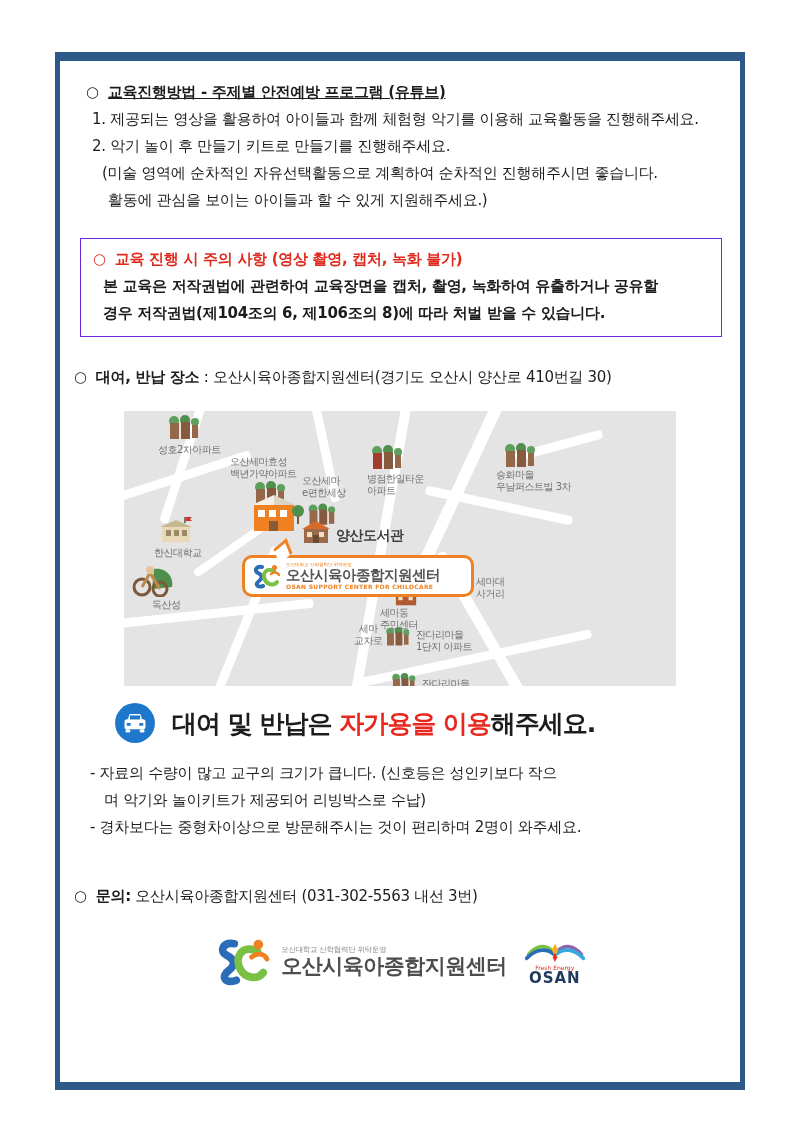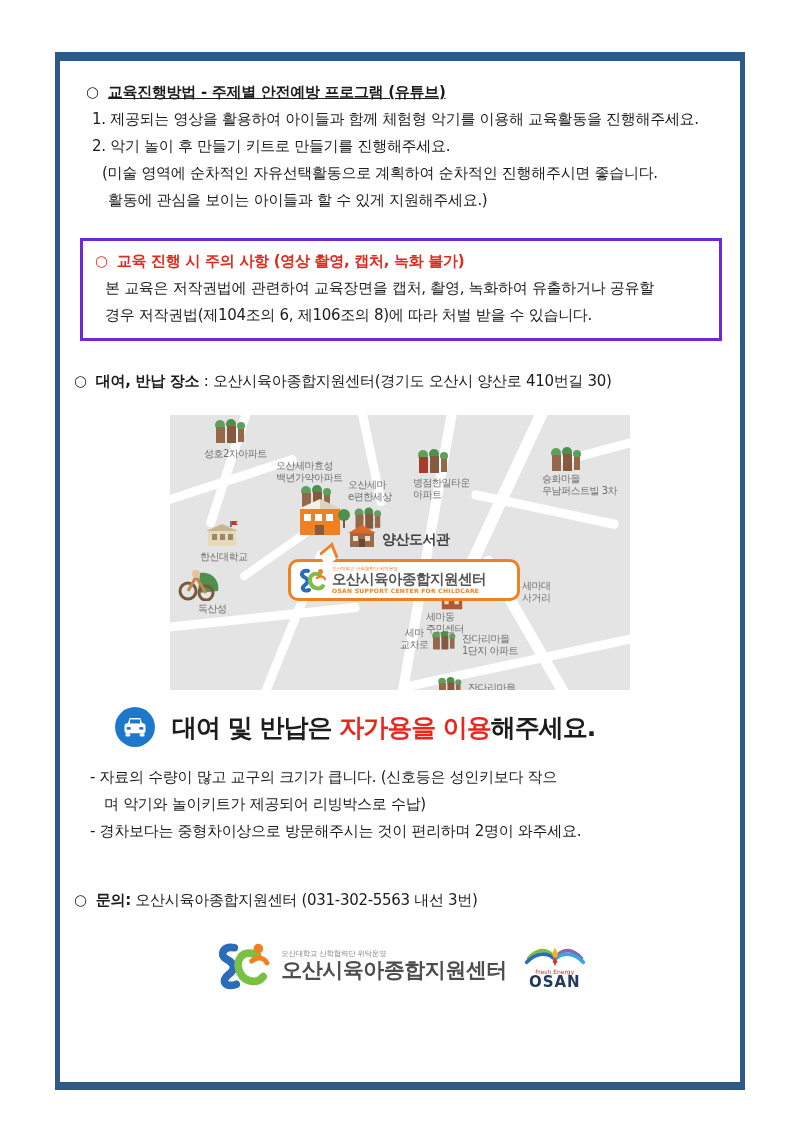--- a/index.html
+++ b/index.html
@@ -11,29 +11,29 @@
   .content { padding:18px 14px 0 14px; }
   .line { font-size:15px; line-height:27px; letter-spacing:-0.3px; white-space:nowrap; }
   .sec-title { font-weight:bold; padding-left:12px;text-decoration:underline; }
   .bullet { display:inline-block; margin-right:9px; font-weight:bold; }
   .num-line { padding-left:18px; }
   .paren-line { padding-left:28px; }
   .paren-line2 { padding-left:34px; }
   .sec { margin-top:0; }
   .sec + .sec { margin-top:32px; }
 
-  .warning-box { margin:24px 4px 0 6px; border:3px solid #6d28d9; padding:7px 12px 9px 6px; }
+  .warning-box { margin:24px 4px 0 6px; border:1px solid #6d28d9; padding:7px 12px 9px 6px; }
   .warning-box .w-title { color:#e02a1e; font-weight:bold; padding-left:6px; }
-  .warning-box .w-line { font-weight:normal; padding-left:16px; }
+  .warning-box .w-line { font-weight:bold; padding-left:16px; }
 
   .rental-row { margin-top:27px; }
   .rental-row .lbl { font-weight:bold; }
 
   
-  .map { position:relative; width:460px; height:275px; margin:20px auto 0 auto;
+  .map { position:relative; width:552px; height:275px; margin:20px auto 0 auto;
     background:#e4e4e4; overflow:hidden; }
   .road { position:absolute; background:#ffffff; border-radius:4px; }
   .map-label { position:absolute; font-size:10px; line-height:12px; color:#6f6f6f;
     white-space:pre-line; letter-spacing:-0.5px; }
   .map-label.big { font-size:14px; font-weight:bold; color:#3f3f3f; letter-spacing:-0.5px; }
   .map-icon { position:absolute; }
   .bubble { position:absolute; left:118px; top:144px; width:232px; height:42px;
     background:#fff; border:3px solid #ef8122; border-radius:10px;
     display:flex; align-items:center; padding:2px 6px; gap:5px; }
   .bubble-tail { position:absolute; left:30px; top:-15px; width:16px; height:16px;

